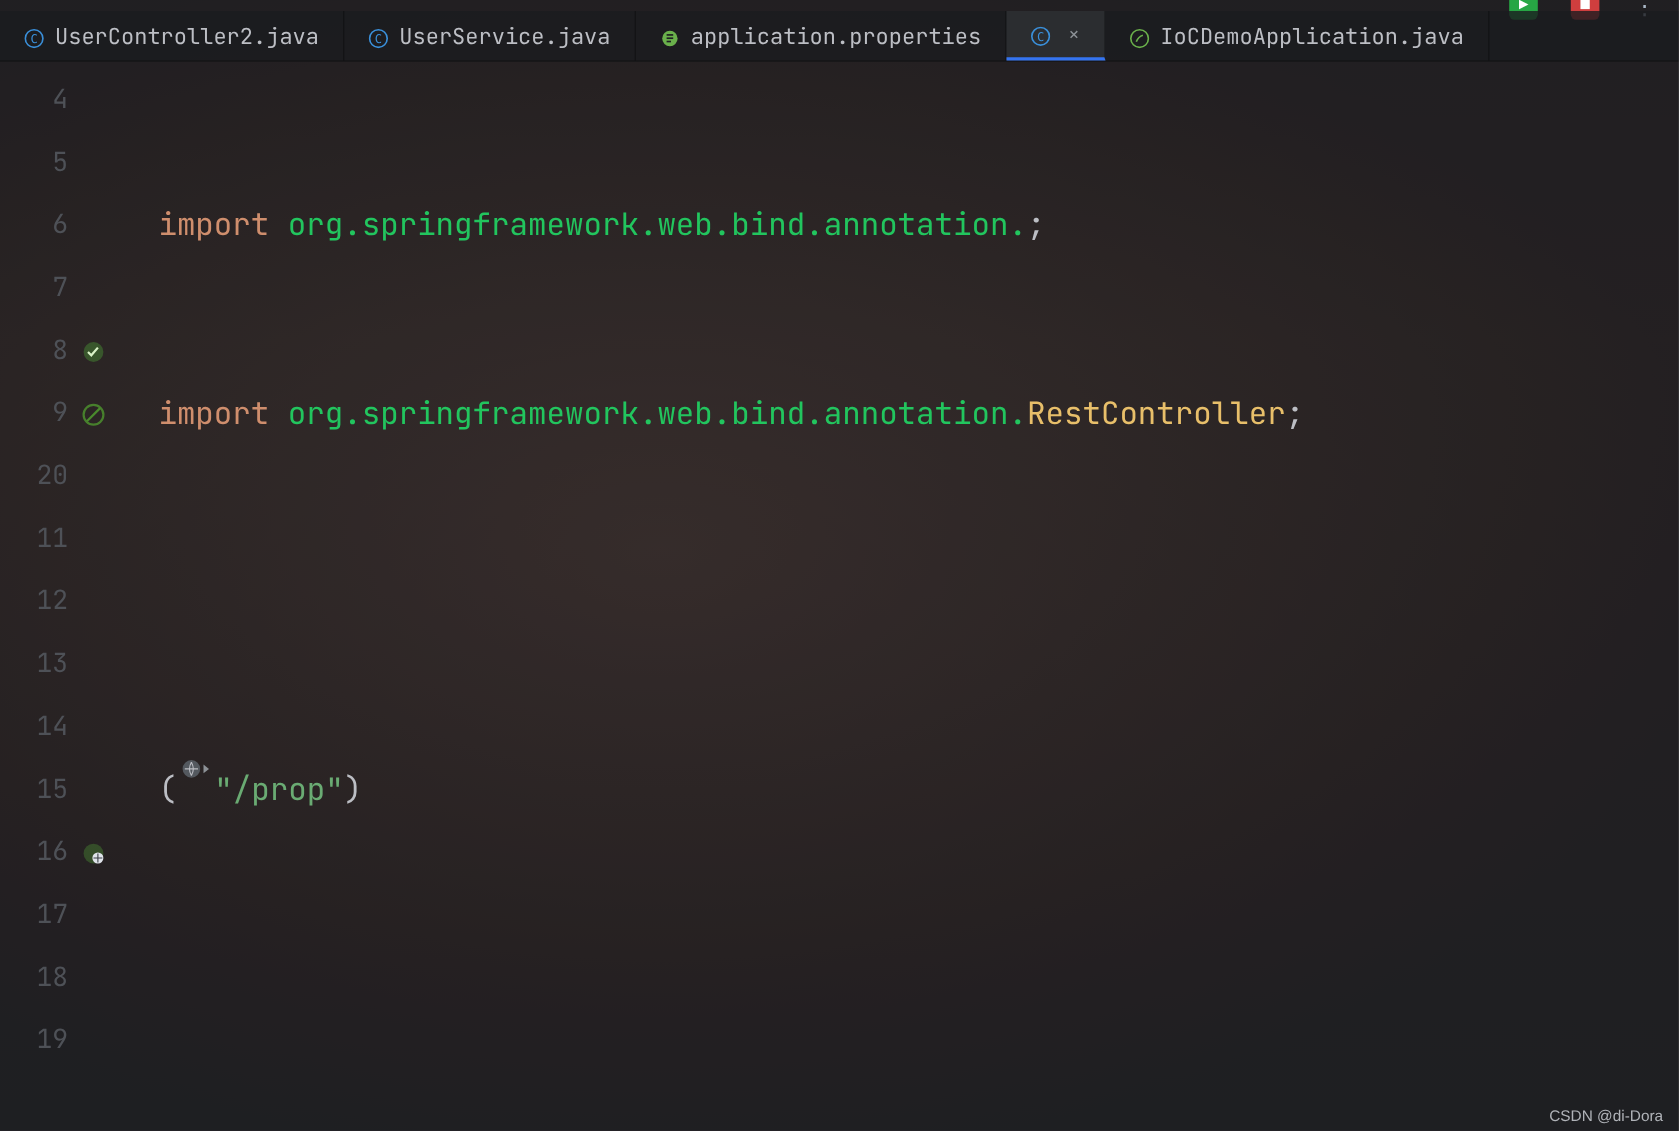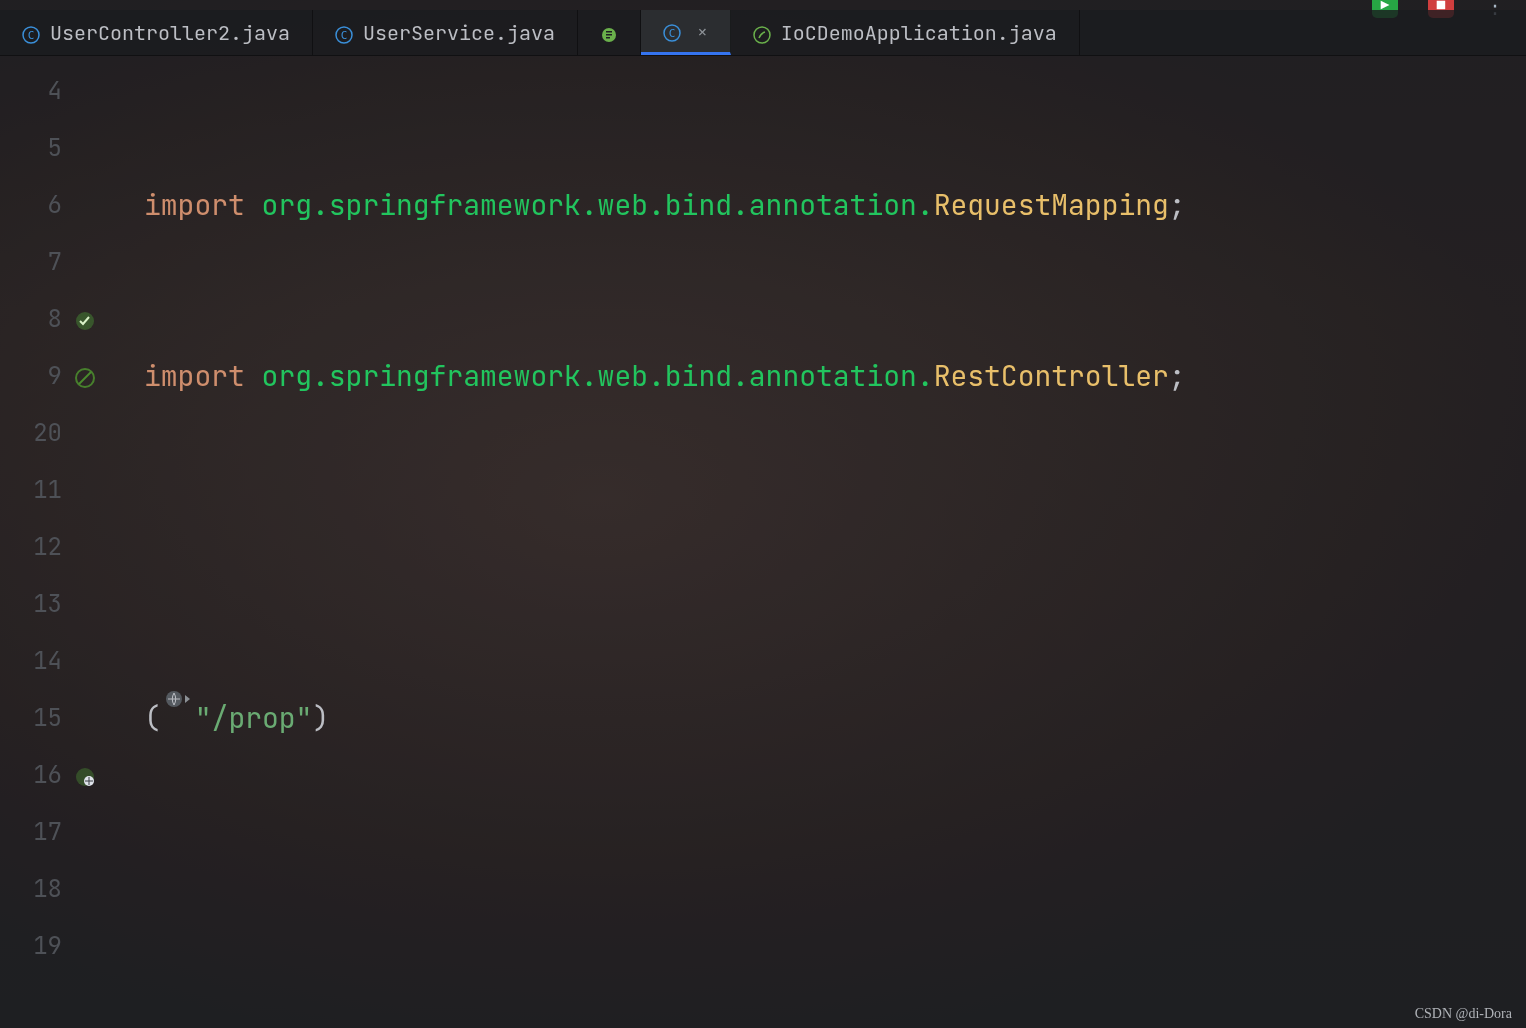--- a/index.html
+++ b/index.html
@@ -47,21 +47,21 @@
   .ln { height:57px; display:flex; align-items:flex-start; padding-left:44px; color:#bcbec4; }
   
   .kw  { color:#cf8e6d; } 
   .pkg { color:#22c55e; }
   .cls { color:#e8bf6a; } 
   .ann { color:#b3ae60; } 
   .str { color:#6aab73; }
   .pun { color:#bcbec4; }
   .url { width:34px; display:inline-flex; align-items:center; justify-content:center; vertical-align:-2px;}
   .url svg{ width:28px; height:20px; }
-  .wm { position:absolute; bottom:6px; right:14px; font-size:14px; color:#b0b3b8; z-index:20; font-family:Liberation Serif, serif; }
+  .wm { position:absolute; bottom:6px; right:14px; font-size:14px; color:#b0b3b8; z-index:20; font-family:Liberation Sans, sans-serif; }
 </style>
 </head>
 <body>
 <div class="window">
   <div class="bg-art"></div>
 
   <div class="toolbar">
     <div class="btn run">
         <span style="color:#fff;font-size:14px">▶</span>
       </div>
@@ -92,20 +92,21 @@
     </div>
     <div class="tab">
       <span class="ficon">
         <svg viewBox="0 0 18 18">
             <circle cx="9" cy="9" r="7" fill="#6ab04b"></circle>
             <rect x="6" y="5" width="6" height="1.5" fill="#1e1f22"></rect>
             <rect x="6" y="8" width="6" height="1.5" fill="#1e1f22"></rect>
             <rect x="6" y="11" width="4" height="1.5" fill="#1e1f22"></rect>
           </svg>
       </span>
+      <span>application.properties</span>
     </div>
     <div class="tab active">
       <span class="ficon">
         <svg viewBox="0 0 18 18">
             <circle cx="9" cy="9" r="8" fill="none" stroke="#3a8fd9" stroke-width="1.5"></circle>
             <text x="9" y="13" text-anchor="middle" fill="#3a8fd9" font-size="11" font-family="monospace">C</text>
           </svg>
       </span>
       <span class="close">×</span>
     </div>
@@ -179,21 +180,21 @@
         </div>
       <div class="gln">
           <span>18</span>
         </div>
       <div class="gln">
           <span>19</span>
         </div>
     </div>
 
     <div class="code">
-      <div class="ln"><span class="kw">import</span><span class="pkg"> org.springframework.web.bind.annotation.</span><span class="cls">RequestMapping</span><span class="pun">;</span></div>
+      <div class="ln"><span class="kw">import</span><span class="pkg"> org.springframework.web.bind.annotation.</span><span class="pun">;</span></div>
       <div class="ln"><span class="kw">import</span><span class="pkg"> org.springframework.web.bind.annotation.</span><span class="cls">RestController</span><span class="pun">;</span></div>
       <div class="ln"></div>
       <div class="ln"><span class="pun">(</span><span class="url"><svg viewBox="0 0 28 20">
               <circle cx="10" cy="10" r="8" fill="#54595f"></circle>
               <path d="M4 10h12M10 4a12 12 0 010 12M10 4a12 12 0 000 12" stroke="#bcbec4" stroke-width="1" fill="none"></path>
               <path d="M21 6l5 4-5 4" fill="#8c9196"></path>
             </svg></span><span class="str">"/prop"</span><span class="pun">)</span></div>
       
       
       

